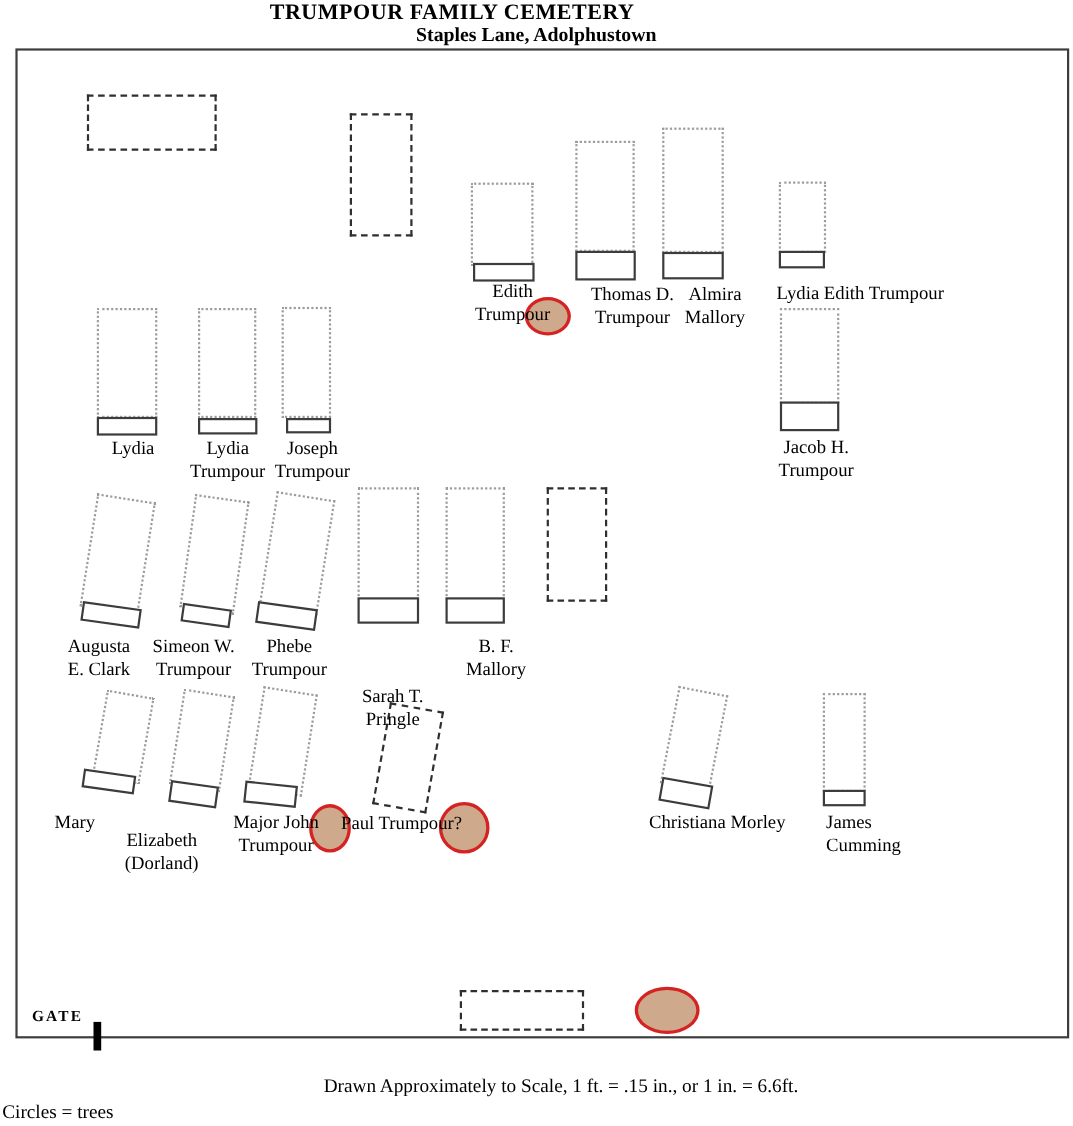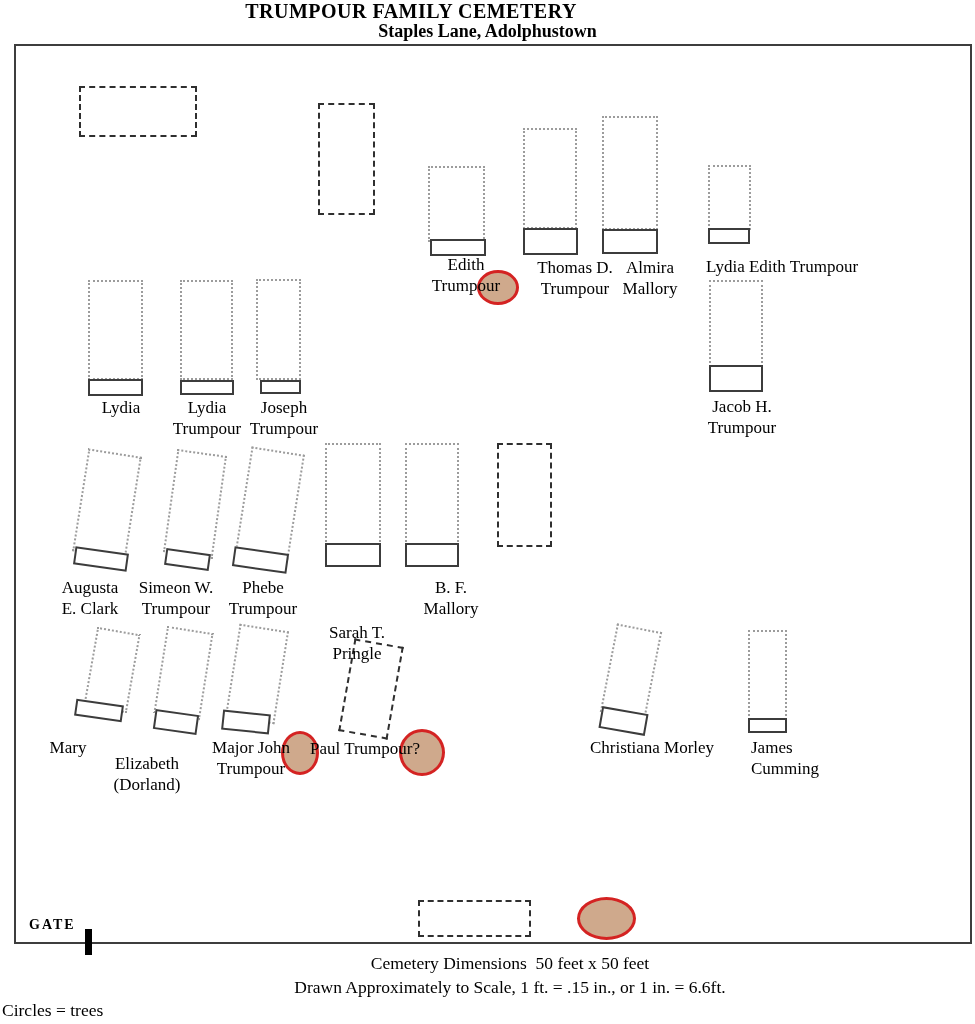--- a/index.html
+++ b/index.html
@@ -111,17 +111,16 @@
   <div class="abs glabel" style="left:251px;top:738px;">Major John
 Trumpour</div>
   <div class="abs glabel leftal" style="left:310px;top:739px;">Paul Trumpour?</div>
   <div class="abs glabel" style="left:652px;top:738px;">Christiana Morley</div>
   <div class="abs glabel leftal" style="left:751px;top:738px;">James
 Cumming</div>
 
   <div class="abs gate" style="left:29px;top:917px;">GATE</div>
   <div class="abs gate-tick" style="left:85px;top:929px;width:7px;height:26px;"></div>
 
-  <div class="abs footer-line" style="top:953px;">Cemetery Dimensions&nbsp; 50 feet x 50 feet</div>
   <div class="abs footer-line" style="top:977px;">Drawn Approximately to Scale, 1 ft. = .15 in., or 1 in. = 6.6ft.</div>
   <div class="abs legend" style="left:2px;top:1000px;">Circles = trees</div>
 
 </div>
 
 </body></html>

